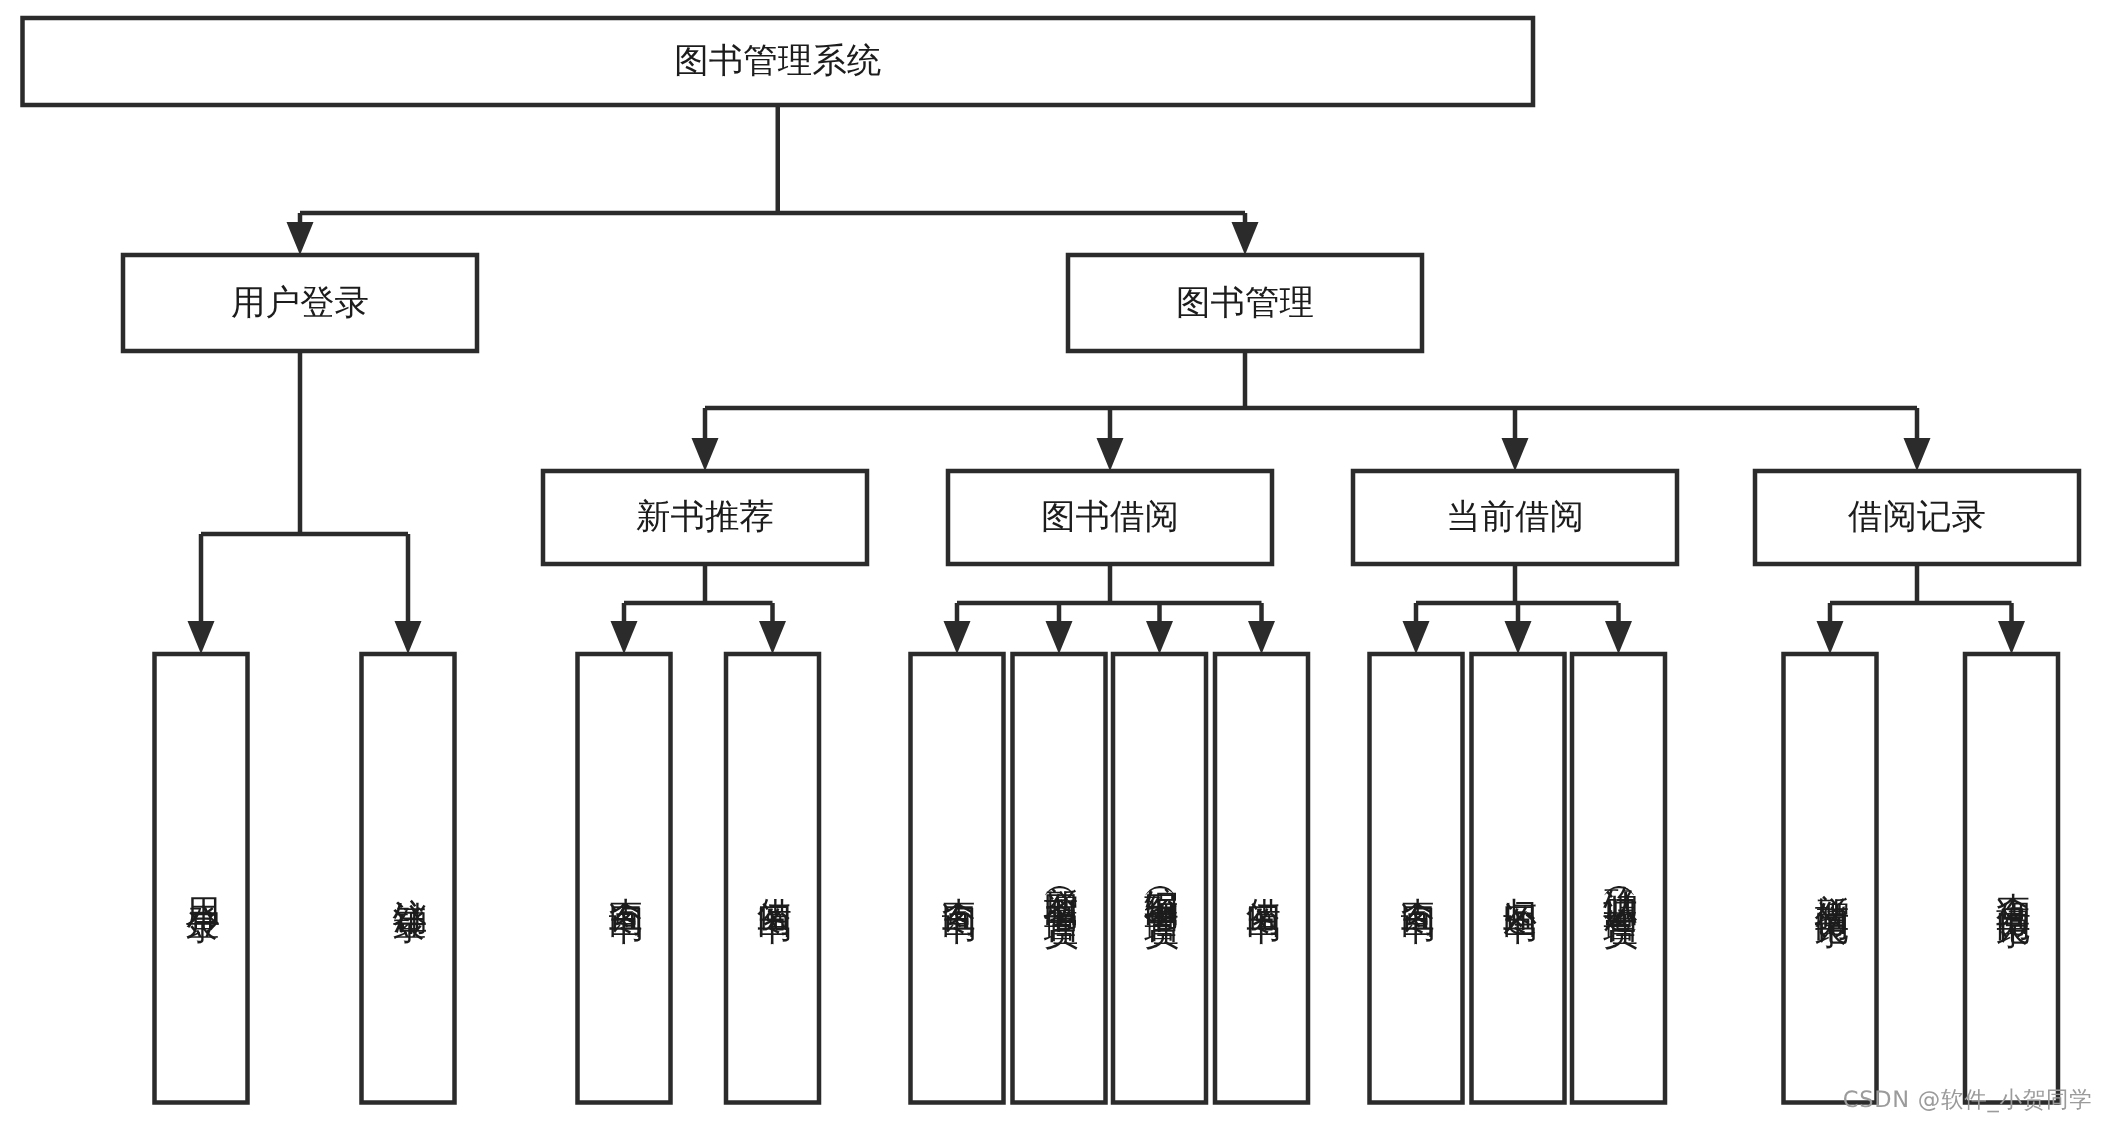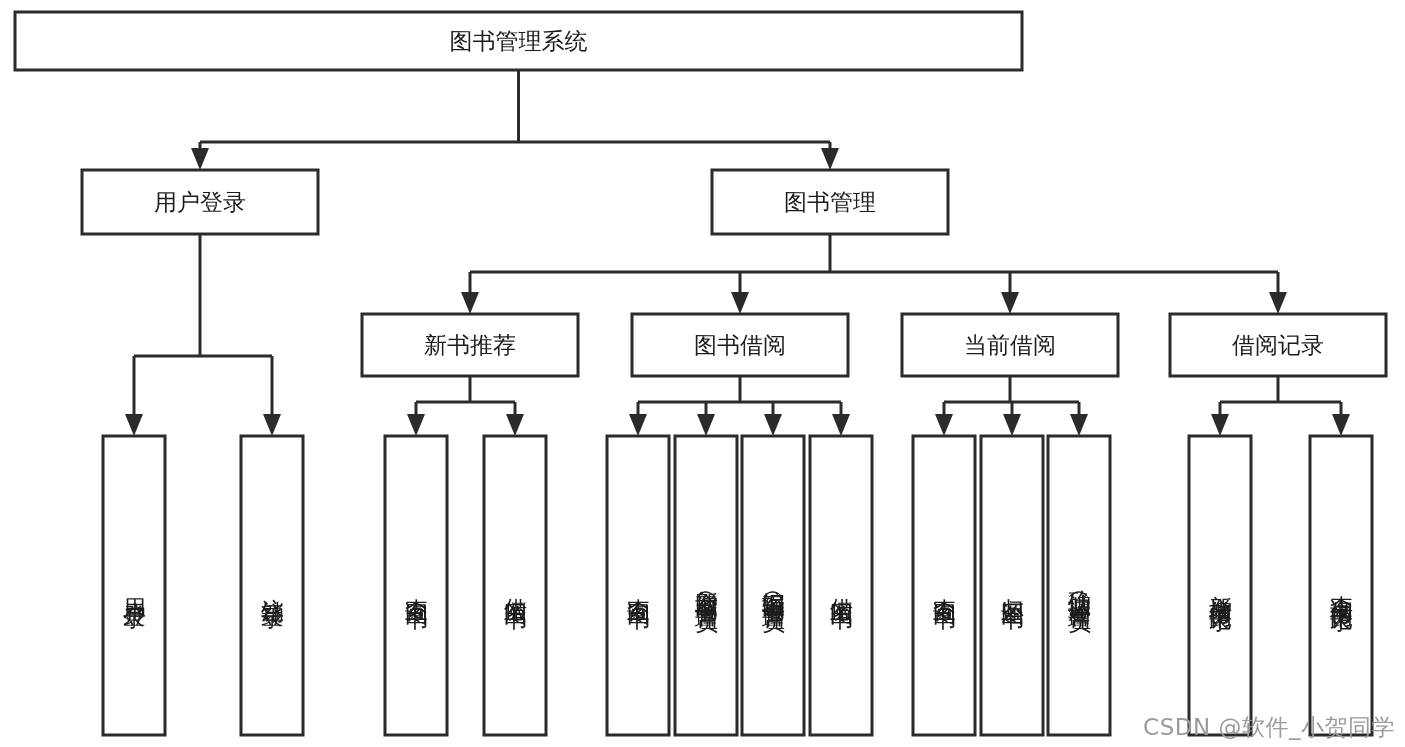--- a/index.html
+++ b/index.html
@@ -70,21 +70,21 @@
     line-height: 1.12;
     letter-spacing: 3px;
     color: #1c1c1c;
     white-space: nowrap;
   }
   .watermark {
     position: absolute;
     right: 10px;
     bottom: 4px;
     font-family: "DejaVu Sans", "Liberation Sans", sans-serif;
-    font-size: 23px;
+    font-size: 15px;
     color: #9b9b9b;
     letter-spacing: 0.5px;
     pointer-events: none;
     user-select: none;
   }
 </style>
 </head>
 <body>
 
 <div id="diagram-root">

